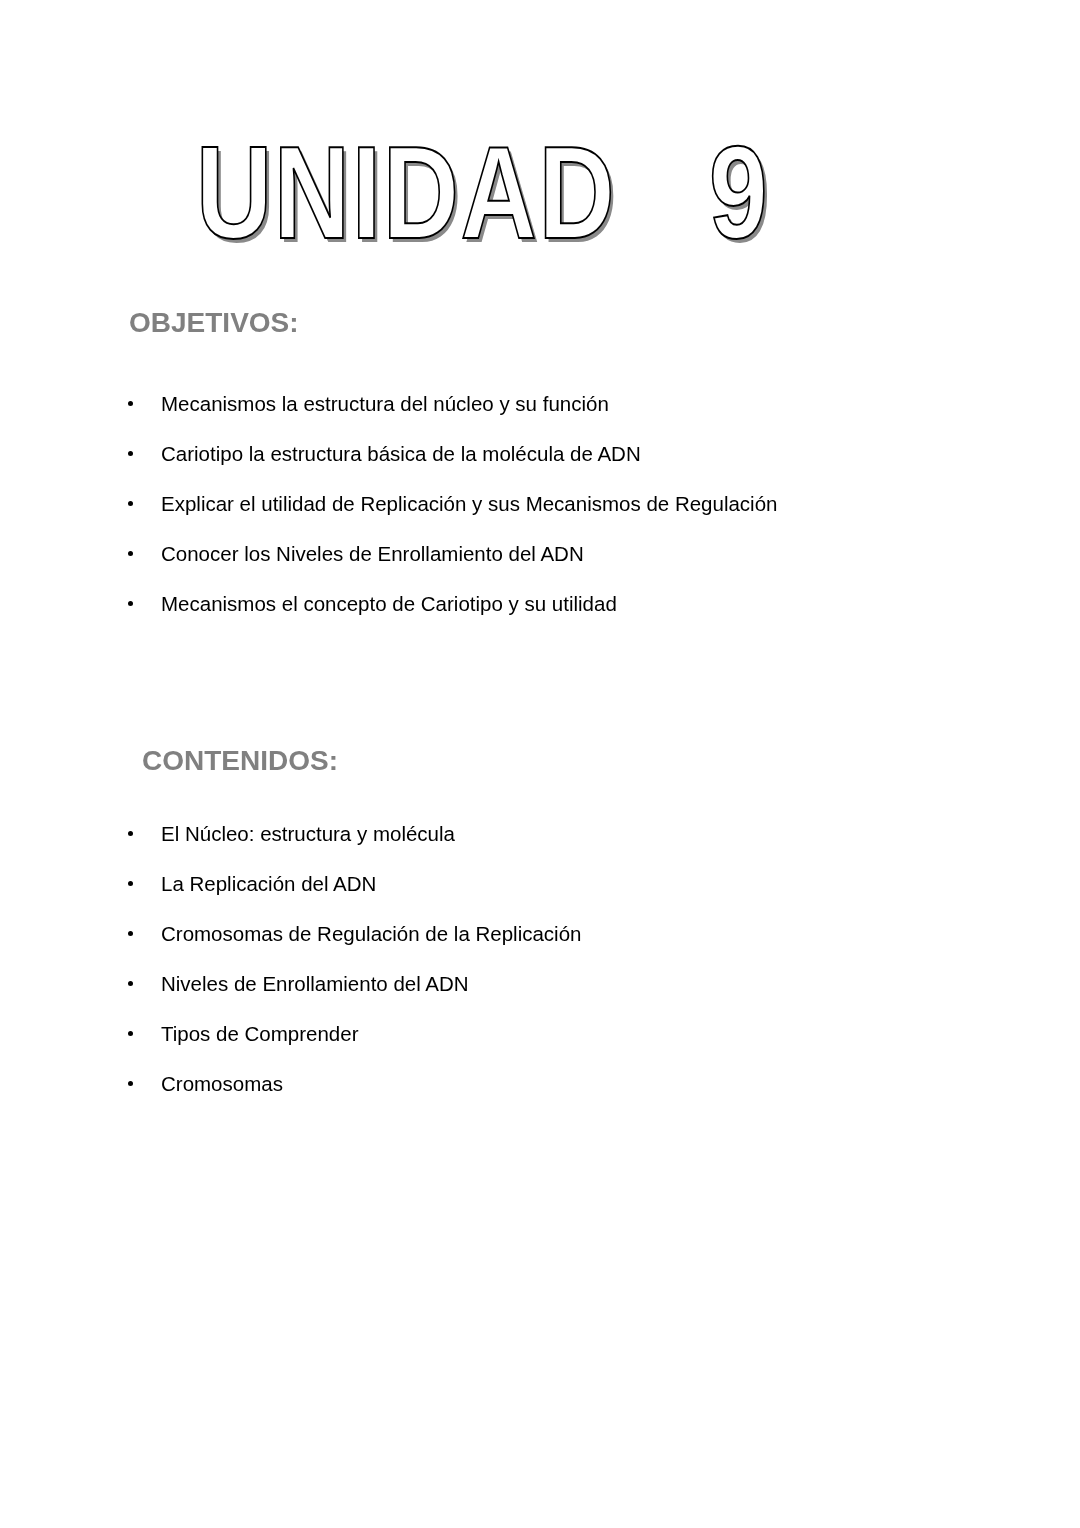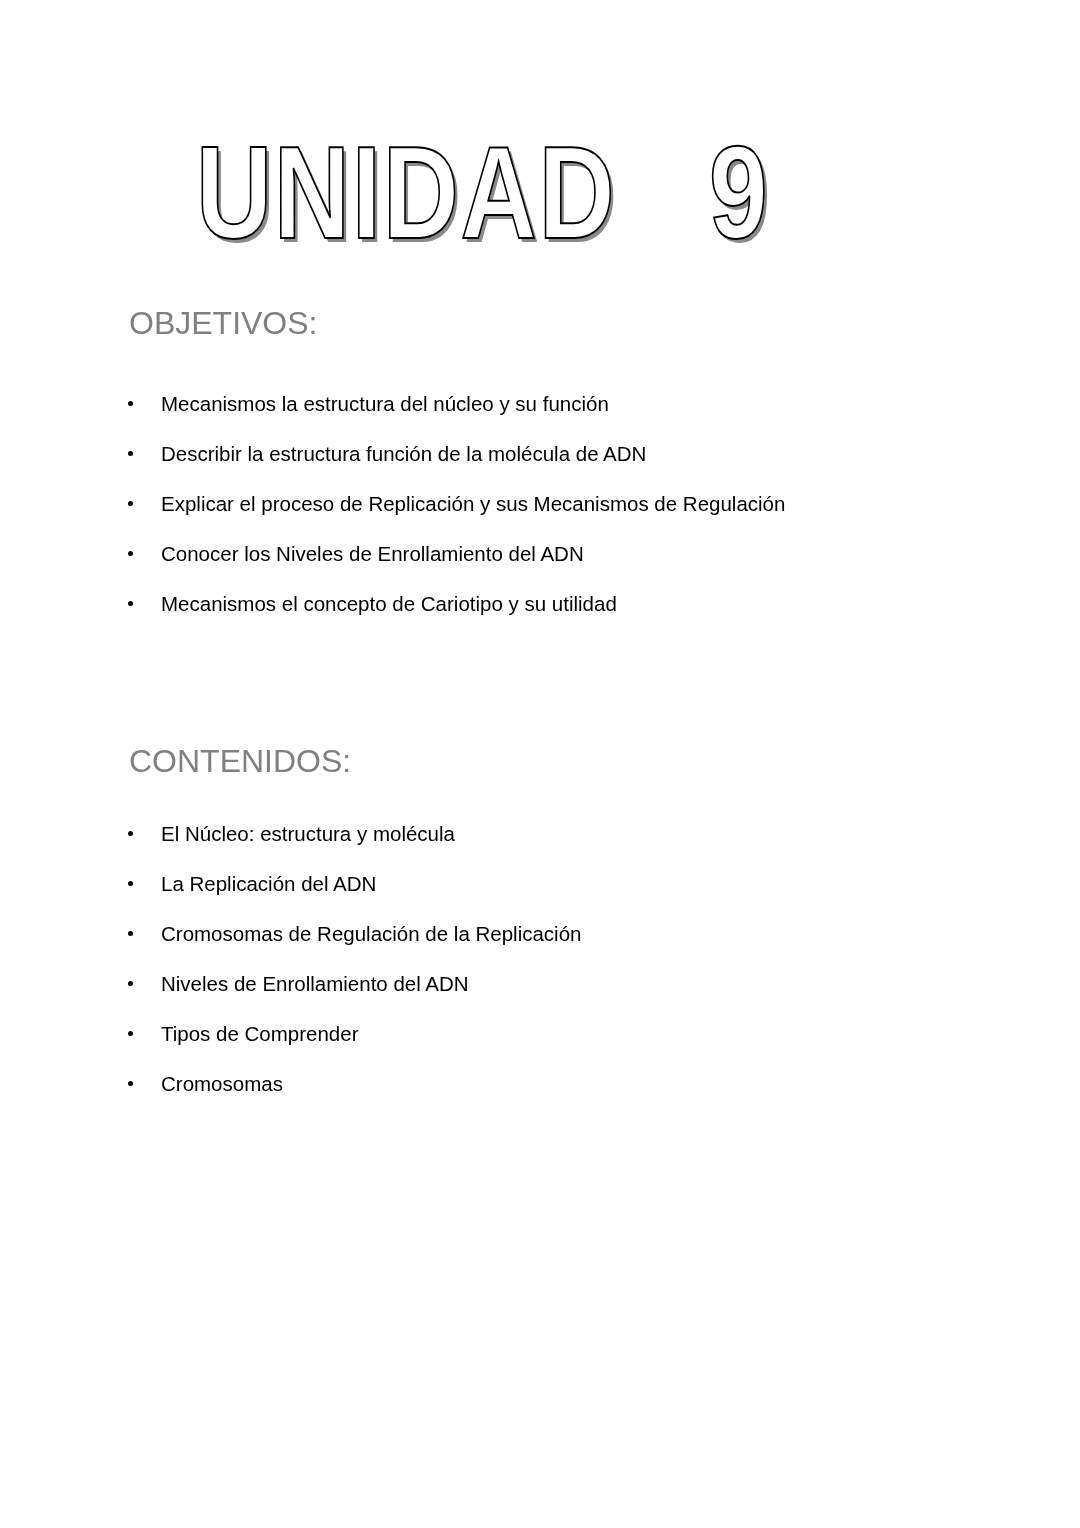--- a/index.html
+++ b/index.html
@@ -32,27 +32,27 @@
       -webkit-text-stroke: 2px #000000;
       text-shadow: 4px 4px 0 #8a8a8a;
       transform: scaleX(0.80);
       transform-origin: left top;
     }
     .section-heading {
       position: absolute;
       left: 129px;
       margin: 0;
       font-family: "Liberation Sans", sans-serif;
-      font-weight: normal;
-      font-size: 32px;
+      font-weight: bold;
+      font-size: 28px;
       line-height: 40px;
       color: #808080;
     }
     #objetivos-heading { top: 303px; }
-    #contenidos-heading { top: 741px; }
+    #contenidos-heading { top: 741px; margin-left: 13px; }
     .bullet-list {
       position: absolute;
       left: 0;
       margin: 0;
       padding: 0;
       list-style: none;
     }
     .bullet-item {
       position: relative;
       height: 50px;
@@ -85,25 +85,25 @@
 
 <h2 class="section-heading" id="objetivos-heading">OBJETIVOS:</h2>
 
 <ul class="bullet-list" id="objetivos-list">
   <li class="bullet-item">
     <span class="bullet-dot"></span>
     <span class="bullet-text">Mecanismos la estructura del núcleo y su función</span>
   </li>
   <li class="bullet-item">
     <span class="bullet-dot"></span>
-    <span class="bullet-text">Describir la estructura función de la molécula de ADN</span>
+    <span class="bullet-text">Cariotipo la estructura básica de la molécula de ADN</span>
   </li>
   <li class="bullet-item">
     <span class="bullet-dot"></span>
-    <span class="bullet-text">Explicar el proceso de Replicación y sus Mecanismos de Regulación</span>
+    <span class="bullet-text">Explicar el utilidad de Replicación y sus Mecanismos de Regulación</span>
   </li>
   <li class="bullet-item">
     <span class="bullet-dot"></span>
     <span class="bullet-text">Conocer los Niveles de Enrollamiento del ADN</span>
   </li>
   <li class="bullet-item">
     <span class="bullet-dot"></span>
     <span class="bullet-text">Mecanismos el concepto de Cariotipo y su utilidad</span>
   </li>
 </ul>

